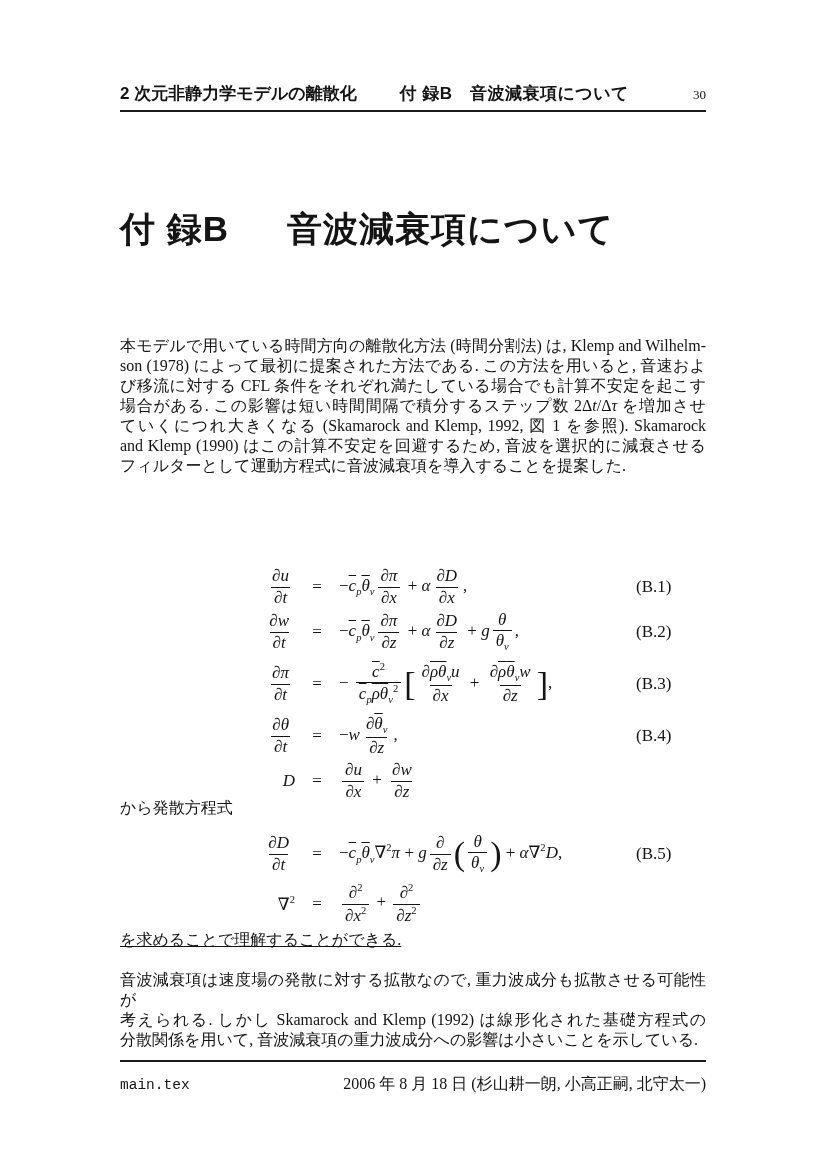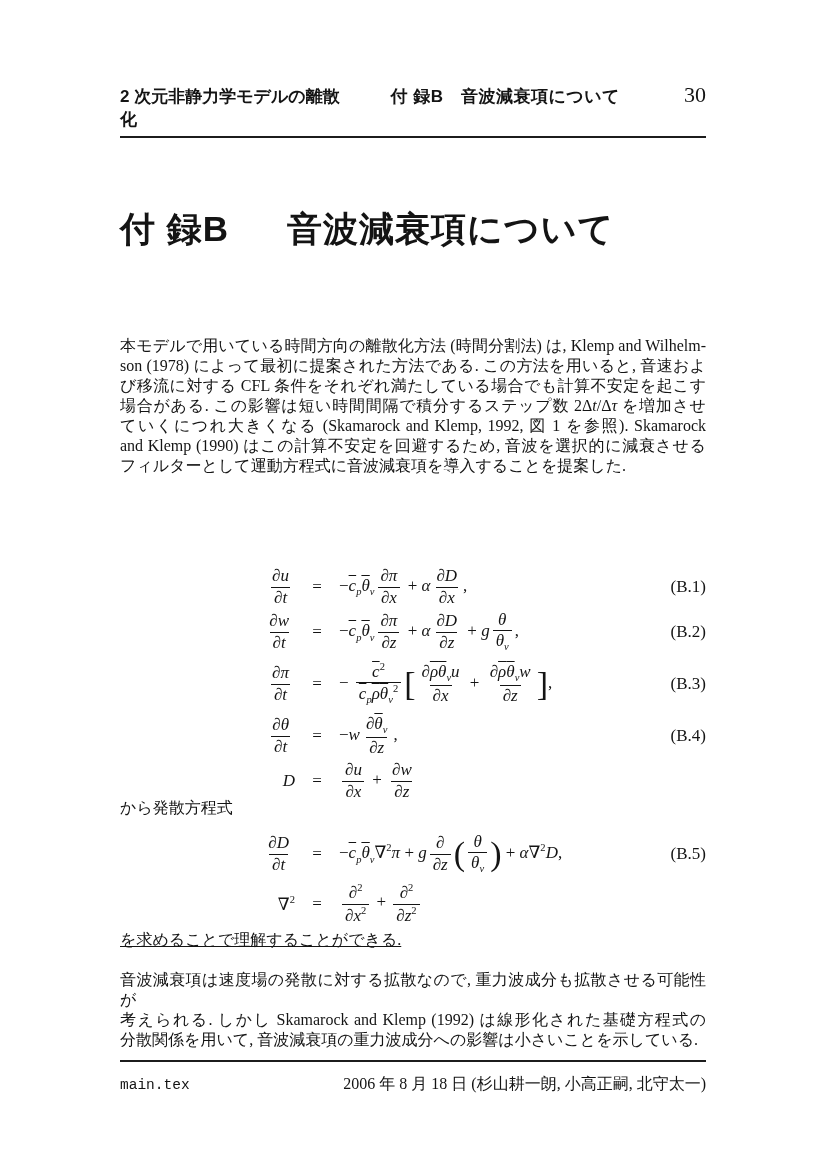--- a/index.html
+++ b/index.html
@@ -12,21 +12,21 @@
 
   
   .header {
     left:120px; width:586px; top:82px;
     display:flex; align-items:baseline;
     border-bottom:2px solid #1c1c1c; padding-bottom:5px;
     font-size:17px; font-weight:bold;gap:36px;
   }
   .h-left { flex:1; font-family:"Liberation Sans","DejaVu Sans",sans-serif; }
   .h-center { font-family:"Liberation Sans","DejaVu Sans",sans-serif; margin-right:28px; letter-spacing:0.5px; }
-  .h-page { font-weight:normal; font-size:22px; }
+  .h-page { font-weight:normal; font-size:13px; }
 
   
   .title {
     left:120px; top:208px; margin:0;
     font-family:"Liberation Sans","DejaVu Sans",sans-serif;
     font-size:35px; font-weight:bold; letter-spacing:1px; line-height:1.2;
   }
   .tgap { display:inline-block; width:58px; }
 
   
@@ -36,21 +36,21 @@
 
   
   .eqs { left:120px; width:586px; font-size:17px; }
   .eqrow { display:grid; grid-template-columns:175px 44px 1fr 70px; align-items:center; min-height:42px; }
   .eqrow.h48 { min-height:48px; }
   .eqrow.h52 { min-height:52px; }
   .eqrow.h56 { min-height:56px; }
   .eqrow .lhs { text-align:right; }
   .eqrow .sign { text-align:center; }
   .eqrow .rhs { text-align:left; }
-  .eqrow .elabel { text-align:right; }
+  .eqrow .elabel { text-align:left; }
   .fr { display:inline-flex; flex-direction:column; align-items:center; vertical-align:middle; margin:0 3px; text-align:center; }
   .fr .nu, .fr .de { display:block; line-height:1.2; padding:0 3px; }
   .fr .de { border-top:1.3px solid #141414; }
   .ov { text-decoration:overline; }
   .eqs sub, .eqs sup { font-size:62%; }
   .lg { font-size:200%; line-height:0; vertical-align:middle; font-weight:400; }
   i { font-style:italic; }
 
   
   .footer {

